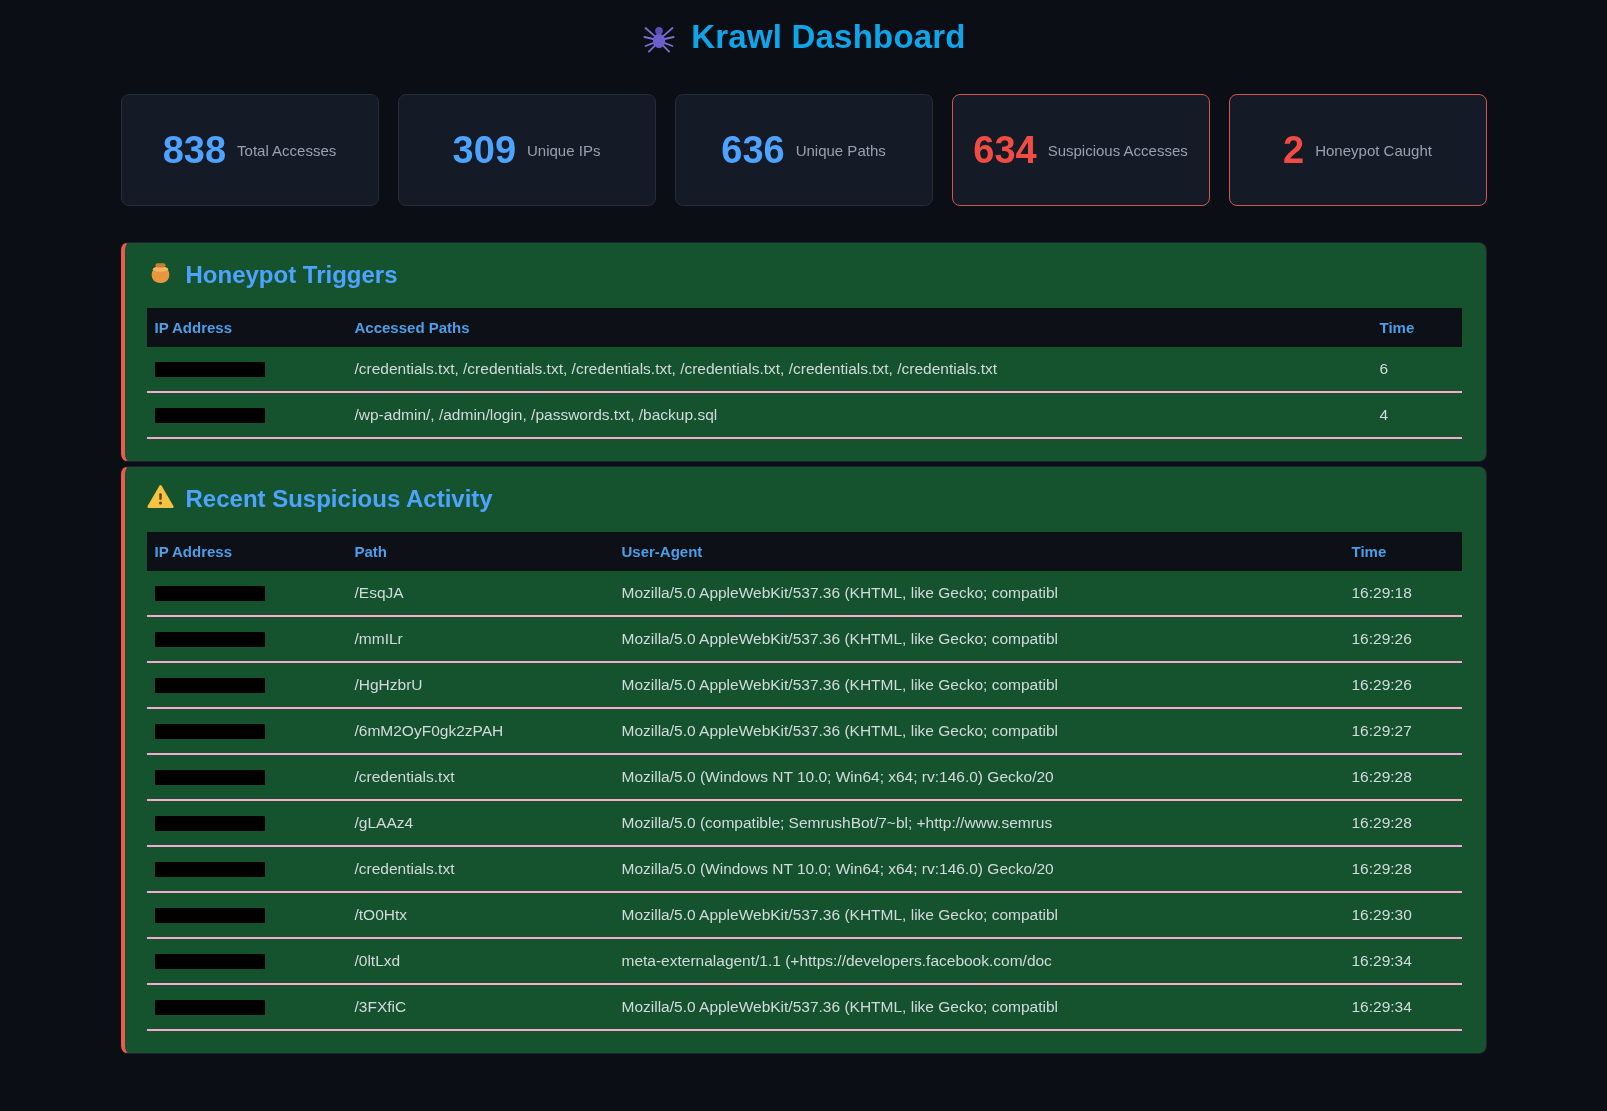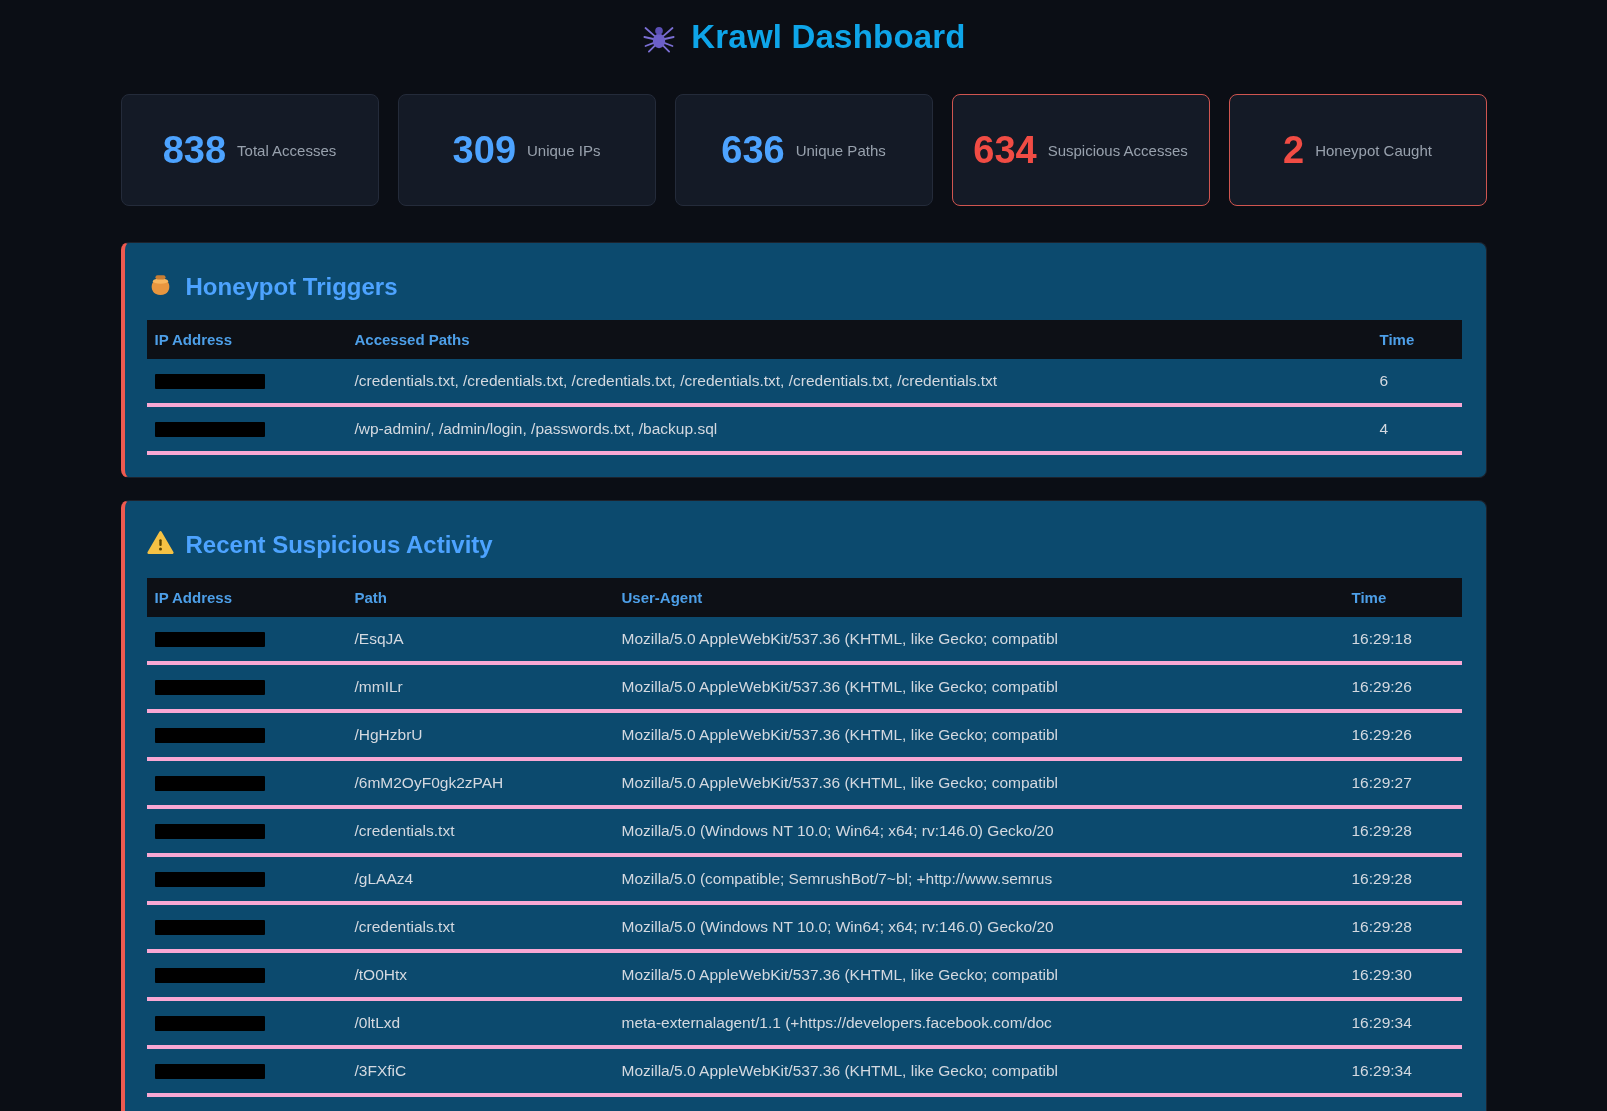--- a/index.html
+++ b/index.html
@@ -31,43 +31,43 @@
     display: flex; flex-direction: row;
     align-items: center; justify-content: center; gap: 11px;
   }
   .stat-card.alert { border-color: #d05550; }
   .stat-value { font-size: 38px; font-weight: bold; color: #4da3ff; line-height: 1; }
   .stat-card.alert .stat-value { color: #f14c44; }
   .stat-label { font-size: 15px; color: #98a1ad; }
 
   
   .panel {
-    background: #0c4a6e;
+    background: #14532d;
     border: 1px solid #1d222c;
     border-left: 4px solid #ef5a50;
     border-radius: 8px;
-    padding: 28px 24px 22px 22px;
-    margin-bottom: 22px;
+    padding: 16px 24px 22px 22px;
+    margin-bottom: 4px;
   }
   .panel-title { display: flex; align-items: center; gap: 12px; margin-bottom: 18px; }
   .panel-title h2 { color: #4da3ff; font-size: 24px; font-weight: bold; }
 
   
   table { width: 100%; border-collapse: collapse; font-size: 15.5px; table-layout: fixed; }
   thead th {
     background: #0d1016;
     color: #4d9fe8;
     font-weight: bold;
     text-align: left;
     font-size: 15px;
     padding: 11px 8px;
   }
   tbody td {
     padding: 13px 8px;
-    border-bottom: 4px solid #f9a8d4;
+    border-bottom: 2px solid #f9a8d4;
     color: #d4d9e0;
     overflow: hidden;
     white-space: nowrap;
     text-overflow: ellipsis;
   }
   .col-ip { width: 200px; }
   .col-count { width: 90px; }
   .col-path { width: 267px; }
   .col-time { width: 118px; }
 

